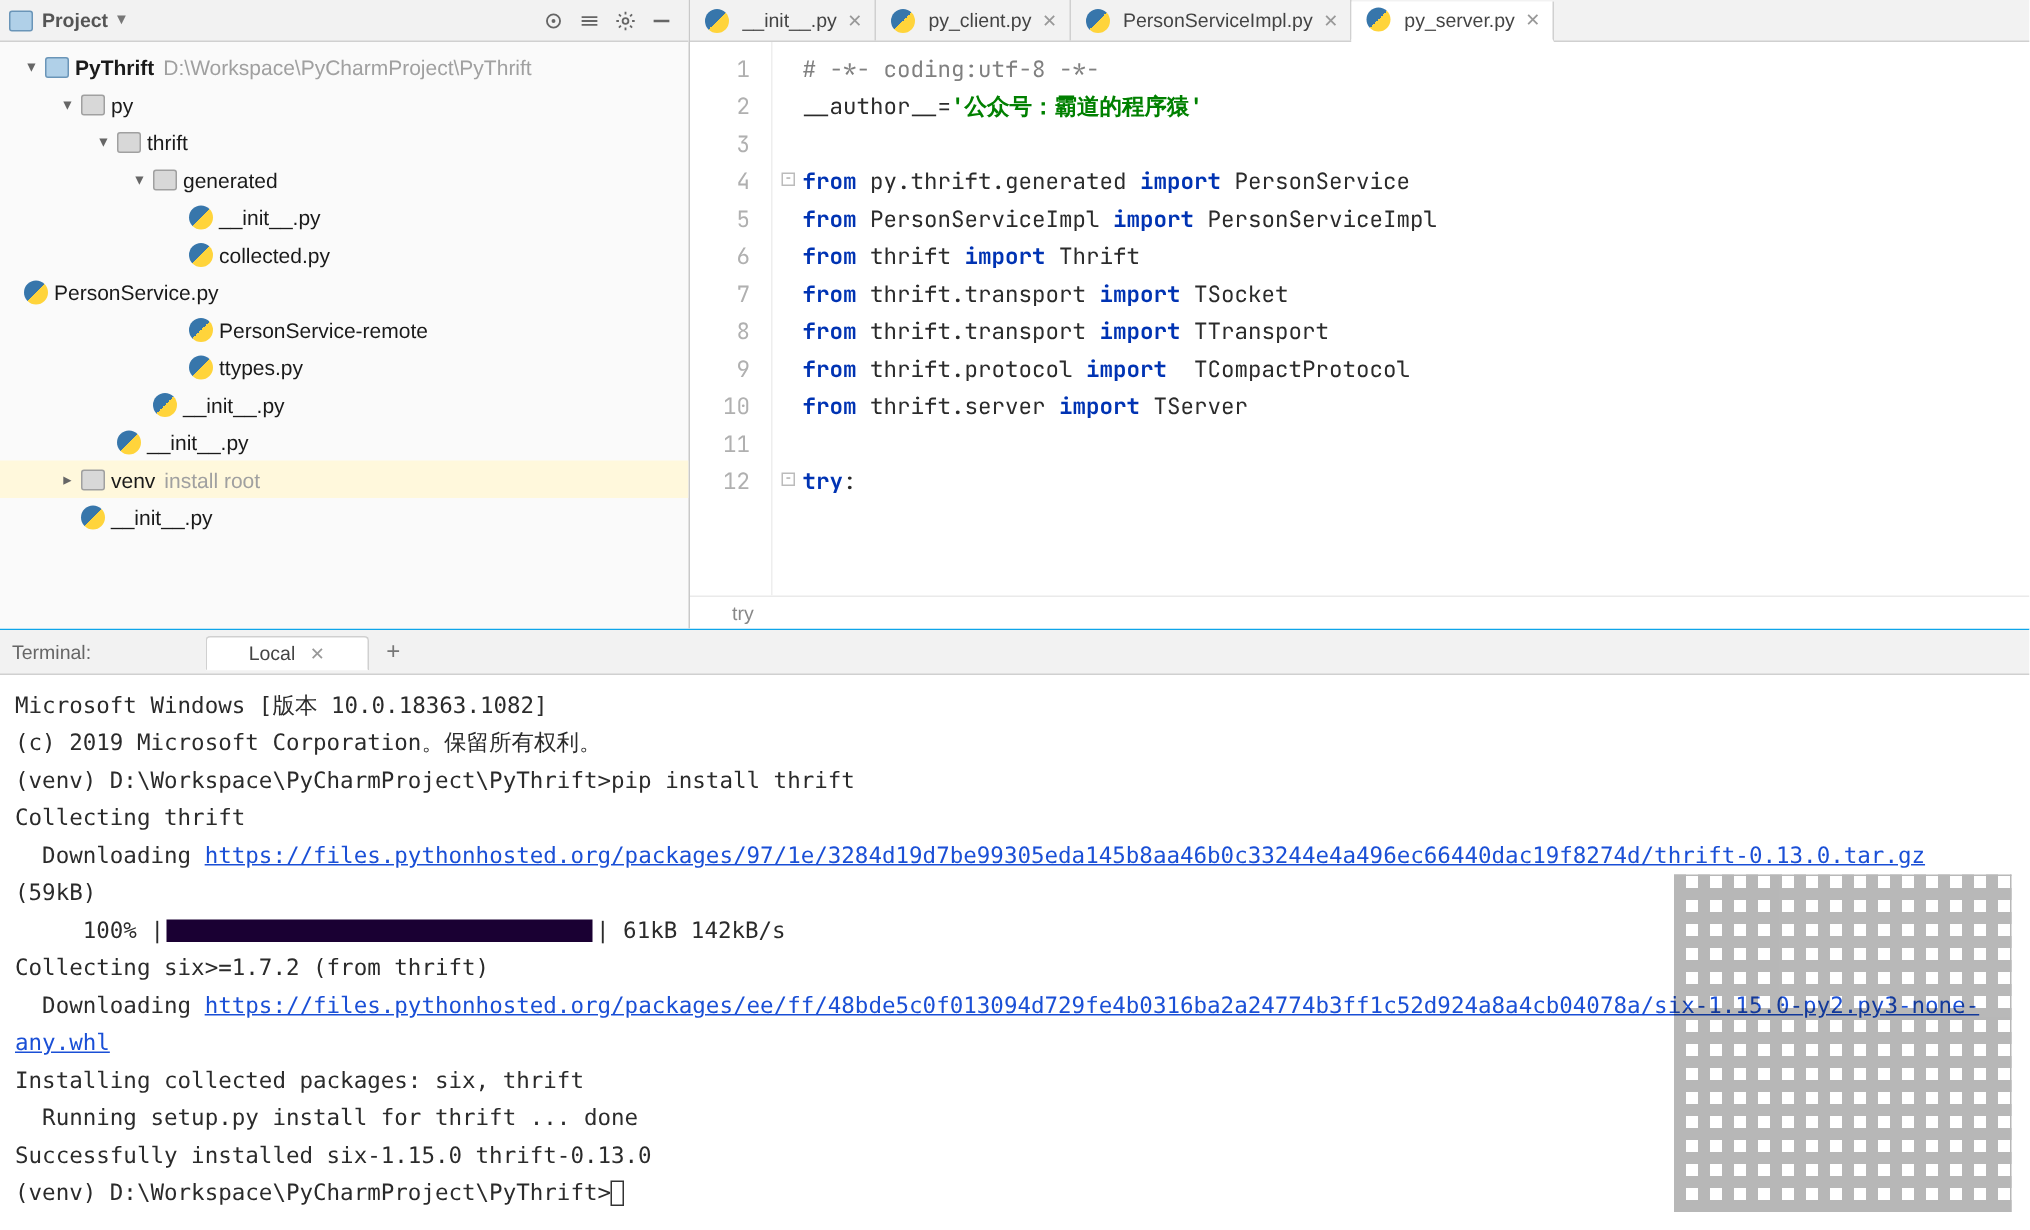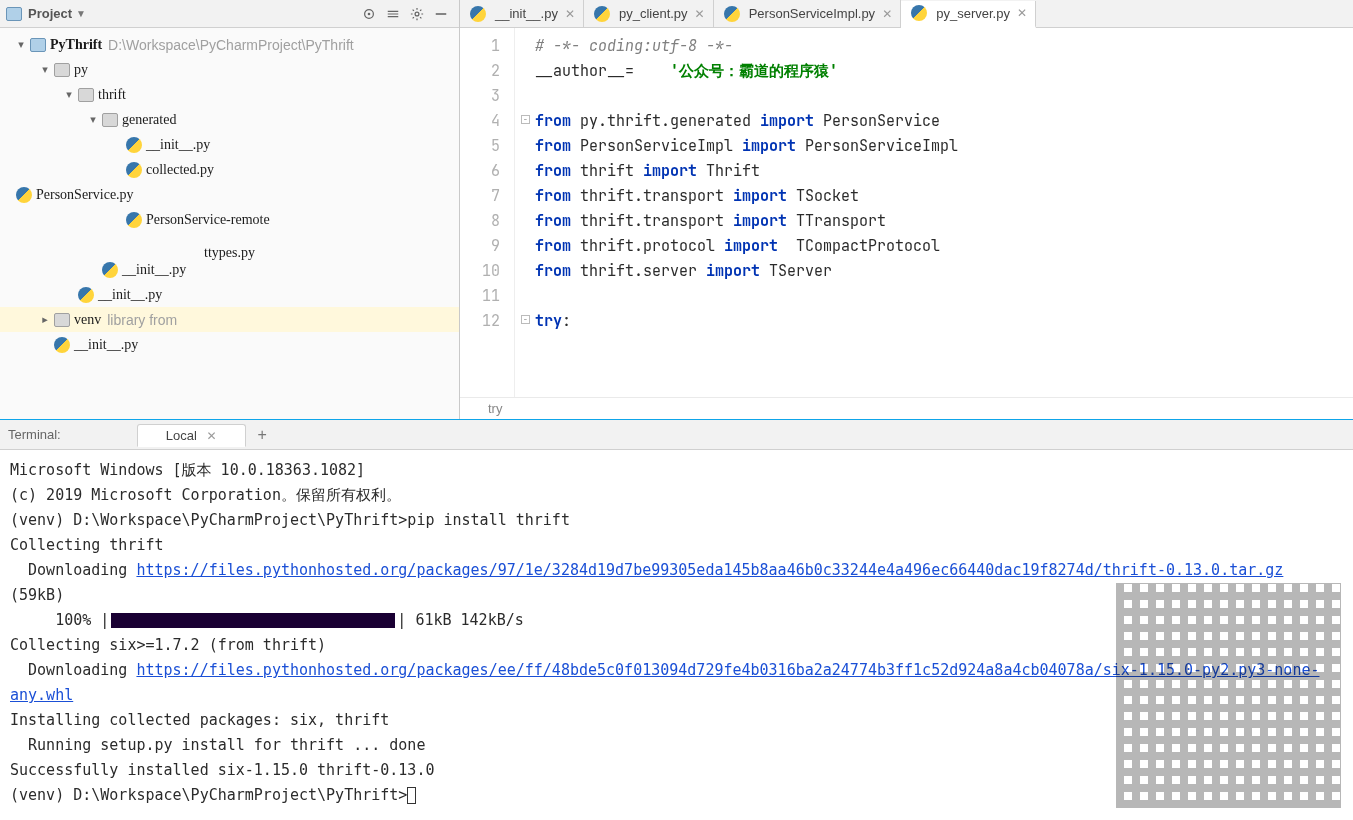--- a/index.html
+++ b/index.html
@@ -21,38 +21,38 @@
 
   .tree { flex: 1; overflow: auto; padding-top: 4px; font-size: 14px; }
   .tree-row { display: flex; align-items: center; height: 25px; white-space: nowrap; cursor: pointer; }
   .tree-row.selected { background: #fff8dc; }
   .twisty { width: 14px; text-align: center; color: #666; font-size: 11px; user-select: none; }
   .twisty.empty { visibility: hidden; }
   .node-icon { width: 16px; height: 14px; margin: 0 4px 0 2px; display: inline-block; }
   .folder-icon { background: #d8d8d8; border: 1px solid #a0a0a0; border-radius: 2px; }
   .module-icon { background: #b0d0e8; border: 1px solid #6a95b8; border-radius: 2px; }
   .py-icon { width: 16px; height: 16px; border-radius: 50%; background: linear-gradient(135deg,#3776ab 50%,#ffd43b 50%); }
-  .node-label { color: #1a1a1a; font-family: Liberation Serif, serif; }
+  .node-label { color: #1a1a1a; }
   .node-label.bold { font-weight: bold; }
   .node-sub { color: #a0a0a0; margin-left: 6px; }
 
   
   .editor { flex: 1; display: flex; flex-direction: column; background: #fff; }
   .tabs { display: flex; align-items: center; height: 28px; border-bottom: 1px solid #d0d0d0; background: #f2f2f2; }
   .tab { display: flex; align-items: center; height: 100%; padding: 0 8px; border-right: 1px solid #d0d0d0; color: #444; cursor: pointer; gap: 5px; }
   .tab.active { background: #fff; border-bottom: 2px solid #fff; margin-bottom: -1px; }
   .tab-close { color: #999; font-size: 12px; margin-left: 2px; }
   .code-wrap { flex: 1; display: flex; font-family: "JetBrains Mono","Consolas",monospace; font-size: 15px; line-height: 25px; overflow: hidden; }
   .gutter { width: 55px; text-align: right; color: #b0b0b0; padding: 6px 14px 0 0; user-select: none; border-right: 1px solid #eee; }
   .code { flex: 1; padding: 6px 0 0 20px; white-space: pre; color: #2b2b2b; position: relative; }
   .code-line { height: 25px; position: relative; }
   .fold { position: absolute; left: -14px; top: 6px; width: 9px; height: 9px; border: 1px solid #bbb; font-size: 8px; line-height: 7px; text-align: center; color: #888; background: #fff; }
   .kw { color: #0033b3; font-weight: bold; }
-  .cm { color: #808080; font-style: italic; }
-  .st { color: #008000; font-weight: bold; margin-left: 36px; }
+  .cm { color: #808080; }
+  .st { color: #008000; font-weight: bold; }
   .breadcrumb { height: 22px; border-top: 1px solid #eaeaea; padding-left: 28px; color: #888; font-size: 13px; display: flex; align-items: center; }
 
   
   .term { flex: 1; display: flex; flex-direction: column; background: #fff; position: relative; }
   .term-tabs { display: flex; align-items: center; height: 30px; border-bottom: 1px solid #d0d0d0; background: #f2f2f2; padding-left: 8px; gap: 4px; }
   .term-title { color: #666; margin-right: 24px; }
   .term-tab { padding: 3px 28px; cursor: pointer; color: #444; margin-left: 48px; }
   .term-tab.active { background: #fff; border: 1px solid #d0d0d0; border-bottom-color: #fff; border-radius: 3px 3px 0 0; position: relative; top: 1px; }
   .term-tab-close { color: #999; margin-left: 6px; font-size: 12px; }
   .term-add { color: #777; font-size: 16px; padding: 0 8px; cursor: pointer; }
@@ -137,40 +137,40 @@
           <div class="tree-row" style="">
             <span class="twisty empty">▸</span>
             <span class="node-icon py-icon"></span>
             <span class="node-label">PersonService.py</span>
           </div>
           <div class="tree-row" style="padding-left: 110px;">
             <span class="twisty empty">▸</span>
             <span class="node-icon py-icon"></span>
             <span class="node-label">PersonService-remote</span>
           </div>
-          <div class="tree-row" style=" flex-direction: column;">
+          <div class="tree-row" style="padding-left: 110px;">
             <span class="twisty empty">▸</span>
             <span class="node-icon py-icon"></span>
             <span class="node-label">ttypes.py</span>
           </div>
           <div class="tree-row" style="padding-left: 86px;">
             <span class="twisty empty">▸</span>
             <span class="node-icon py-icon"></span>
             <span class="node-label">__init__.py</span>
           </div>
           <div class="tree-row" style="padding-left: 62px;">
             <span class="twisty empty">▸</span>
             <span class="node-icon py-icon"></span>
             <span class="node-label">__init__.py</span>
           </div>
           <div class="tree-row selected" style="padding-left: 38px;">
             <span class="twisty">▸</span>
             <span class="node-icon folder-icon"></span>
             <span class="node-label">venv</span>
-            <span class="node-sub">library from</span>
+            <span class="node-sub">install root</span>
           </div>
           <div class="tree-row" style="padding-left: 38px;">
             <span class="twisty empty">▸</span>
             <span class="node-icon py-icon"></span>
             <span class="node-label">__init__.py</span>
           </div>
         </div>
     </div>
 
     <div class="editor">

